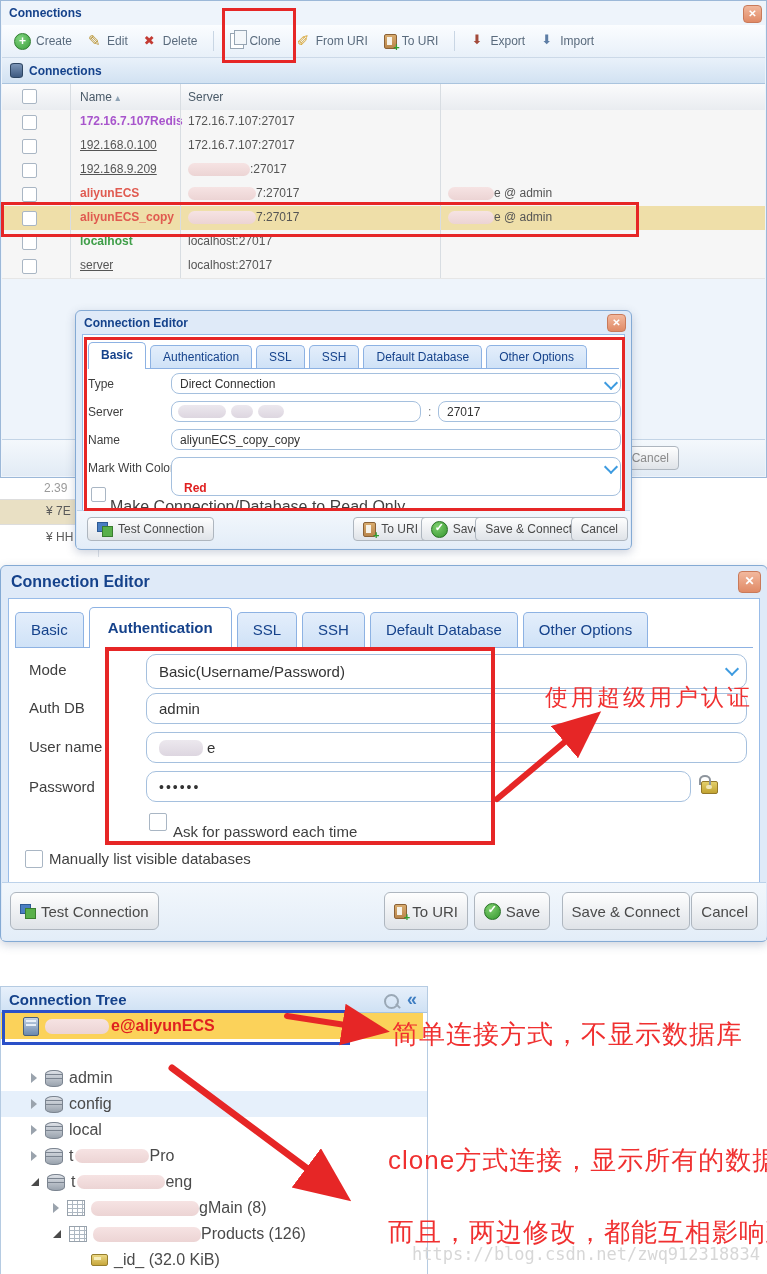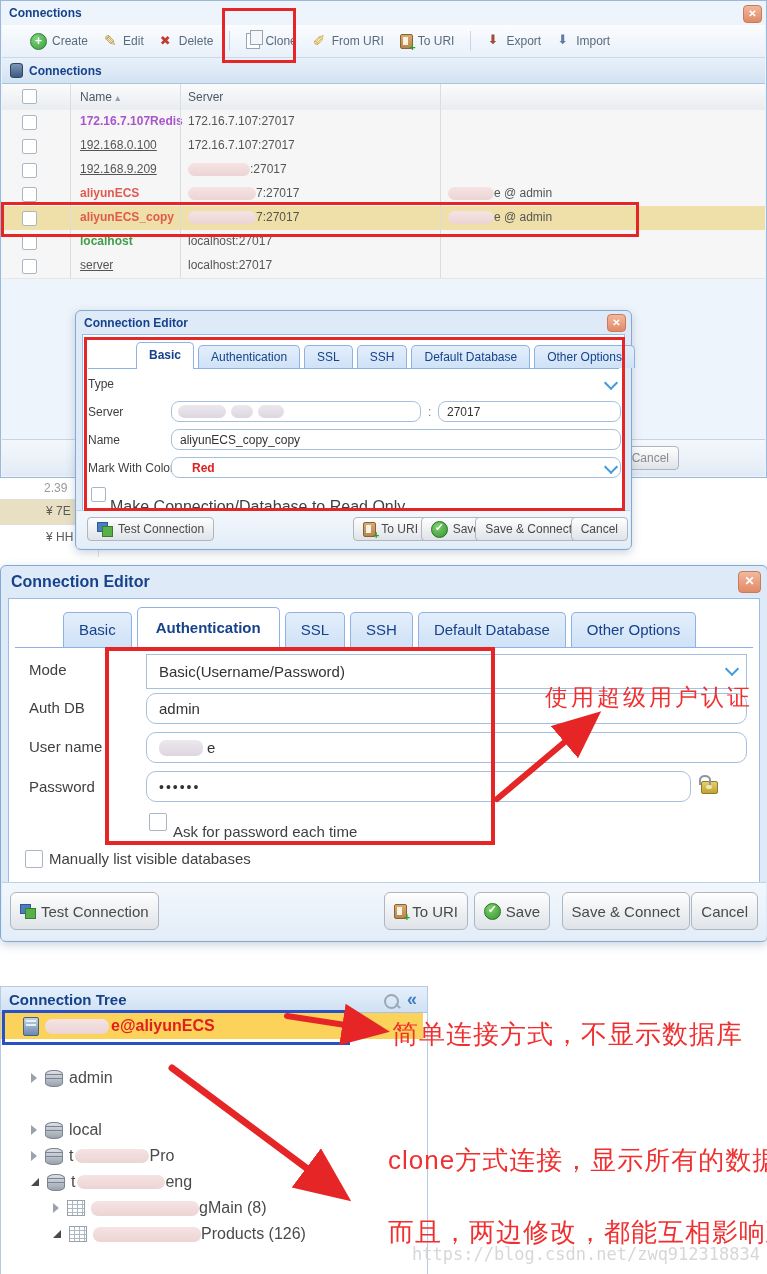--- a/index.html
+++ b/index.html
@@ -2,21 +2,21 @@
 <html><head>
 <meta charset="utf-8">
 <style>
   html,body{margin:0;padding:0;background:#fff;font-family:"Liberation Sans",sans-serif;}
   #root{position:relative;width:767px;height:1274px;background:#fff;overflow:hidden;}
 
   
   .cwin{position:absolute;left:0;top:0;width:765px;height:476px;background:#eef4fb;border:1px solid #9cb8d8;}
   .cwin-title{position:absolute;left:0;top:0;right:0;height:24px;color:#15428b;font-weight:bold;font-size:12px;padding:5px 8px 0;box-sizing:border-box;}
   .closebtn{position:absolute;top:4px;width:17px;height:16px;border:1px solid #c97a5a;border-radius:4px;background:linear-gradient(#f2b89d,#e08a66);color:#fff;font-size:10px;font-weight:bold;text-align:center;line-height:15px;cursor:pointer;}
-  .toolbar{position:absolute;left:1px;top:24px;right:1px;height:33px;background:linear-gradient(#fbfdff,#e8f0f9);border-bottom:1px solid #ccd9e8;display:flex;align-items:center;padding:0 28px;gap:16px;box-sizing:border-box;}
+  .toolbar{position:absolute;left:1px;top:24px;right:1px;height:33px;background:linear-gradient(#fbfdff,#e8f0f9);border-bottom:1px solid #ccd9e8;display:flex;align-items:center;padding:0 12px;gap:16px;box-sizing:border-box;}
   .tbtn{display:flex;align-items:center;gap:5px;color:#5a6b7d;font-size:12px;cursor:pointer;}
   .tsep{width:1px;height:20px;background:#c9d6e4;}
   .ic{display:inline-block;position:relative;}
   .ic-create{width:15px;height:15px;border-radius:50%;background:radial-gradient(circle at 35% 30%,#7fd47f,#3c9e3c);border:1px solid #2f7d2f;}
   .ic-create::before{content:"+";position:absolute;left:0;right:0;top:-1px;text-align:center;color:#fff;font-weight:bold;font-size:12px;line-height:16px;}
   .ic-edit{width:14px;height:14px;}
   .ic-edit::before{content:"✎";position:absolute;left:0;top:-2px;font-size:15px;color:#b8902c;}
   .ic-delete{width:14px;height:14px;}
   .ic-delete::before{content:"✖";position:absolute;left:0;top:-1px;font-size:13px;color:#c33b33;}
   .ic-clone{width:12px;height:14px;background:#fff;border:1px solid #97a5b3;}
@@ -56,21 +56,21 @@
 
   
   .redbox{position:absolute;border:3px solid #e62626;pointer-events:none;z-index:30;}
   .bluebox{position:absolute;border:3px solid #2a50c8;pointer-events:none;z-index:30;}
 
   
   .dlg{position:absolute;background:#dfeaf8;border:1px solid #84aad4;border-radius:6px;box-shadow:0 3px 10px rgba(60,80,120,.25);z-index:10;}
   .dlg-title{color:#15428b;font-weight:bold;}
   .dlg-body{position:absolute;background:#fff;border:1px solid #99bce8;}
   .tabstrip{position:absolute;display:flex;align-items:flex-end;border-bottom:1px solid #8db2e3;background:transparent;}
-  .tab{border:1px solid #8db2e3;border-bottom:none;border-radius:5px 5px 0 0;background:linear-gradient(#e4eefb,#cfe2f7);color:#15428b;text-align:center;cursor:pointer;white-space:nowrap;margin-left:48px;}
+  .tab{border:1px solid #8db2e3;border-bottom:none;border-radius:5px 5px 0 0;background:linear-gradient(#e4eefb,#cfe2f7);color:#15428b;text-align:center;cursor:pointer;white-space:nowrap;}
   .tab.active{background:#fff;font-weight:bold;position:relative;}
   .tab.active::after{content:"";position:absolute;left:0;right:0;bottom:-1px;height:2px;background:#fff;}
   .fld-label{position:absolute;color:#3f3f3f;white-space:nowrap;}
   .inp{position:absolute;background:#fff;border:1px solid #a5c0de;box-sizing:border-box;color:#333;display:flex;align-items:center;}
   .chev{position:absolute;width:8px;height:8px;border-right:2px solid #3d9be0;border-bottom:2px solid #3d9be0;transform:rotate(45deg);}
   .red-val{color:#e02020;font-weight:bold;}
   .dlg-foot{position:absolute;left:1px;right:1px;bottom:1px;background:linear-gradient(#f2f7fc,#e3edf8);border-top:1px solid #bcd2ea;}
   .ic-testconn{width:16px;height:14px;position:relative;}
   .ic-testconn::before{content:"";position:absolute;left:0;top:0;width:9px;height:8px;background:#4a7ec2;border:1px solid #2d5a94;}
   .ic-testconn::after{content:"";position:absolute;left:5px;top:4px;width:9px;height:9px;background:#59b04a;border:1px solid #3a7d2f;}
@@ -254,40 +254,43 @@
     <div class="tabstrip" style="left:12px;top:29px;right:12px;height:28px;">
       <div class="tab active" style="height:25px;line-height:25px;padding:0 12px;font-size:12px;">Basic</div>
       <div class="tab" style="height:22px;line-height:22px;padding:0 12px;font-size:12px;margin-left:4px;">Authentication</div>
       <div class="tab" style="height:22px;line-height:22px;padding:0 12px;font-size:12px;margin-left:4px;">SSL</div>
       <div class="tab" style="height:22px;line-height:22px;padding:0 12px;font-size:12px;margin-left:4px;">SSH</div>
       <div class="tab" style="height:22px;line-height:22px;padding:0 12px;font-size:12px;margin-left:4px;">Default Database</div>
       <div class="tab" style="height:22px;line-height:22px;padding:0 12px;font-size:12px;margin-left:4px;">Other Options</div>
     </div>
 
     <div class="fld-label" style="left:12px;top:66px;font-size:12px;">Type</div>
+    <div class="inp" style="left:95px;top:62px;width:450px;height:21px;border-radius:8px;font-size:12px;padding:0 8px;">
+        <span>Direct Connection</span>
+      </div>
     <div class="chev" style="left:530px;top:67px;"></div>
 
     <div class="fld-label" style="left:12px;top:94px;font-size:12px;">Server</div>
     <div class="inp" style="left:95px;top:90px;width:250px;height:21px;border-radius:8px;padding:0 6px;gap:5px;">
       <span class="blob gray" style="width:48px;"></span>
       <span class="blob gray" style="width:22px;"></span>
       <span class="blob gray" style="width:26px;"></span>
     </div>
     <div class="fld-label" style="left:352px;top:94px;font-size:12px;color:#777;">:</div>
     <div class="inp" style="left:362px;top:90px;width:183px;height:21px;border-radius:8px;font-size:12px;padding:0 8px;">
         <span>27017</span>
       </div>
 
     <div class="fld-label" style="left:12px;top:122px;font-size:12px;">Name</div>
     <div class="inp" style="left:95px;top:118px;width:450px;height:21px;border-radius:8px;font-size:12px;padding:0 8px;">
         <span>aliyunECS_copy_copy</span>
       </div>
 
     <div class="fld-label" style="left:12px;top:150px;font-size:12px;">Mark With Color</div>
-    <div class="inp" style="left:95px;top:146px;width:450px;height:21px;border-radius:8px;font-size:12px;padding:0 20px;">
+    <div class="inp" style="left:95px;top:146px;width:450px;height:39px;border-radius:8px;font-size:12px;padding:0 12px;align-items:flex-end;">
         <span class="red-val">Red</span>
       </div>
     <div class="chev" style="left:530px;top:151px;"></div>
 
     <span class="cb" style="position:absolute;left:15px;top:176px;"></span>
     <div class="fld-label" style="left:34px;top:187px;font-size:16px;">Make Connection/Database to Read Only</div>
 
     <div class="dlg-foot" style="height:37px;">
       <div class="btn" style="position:absolute;left:10px;top:6px;">
           <span class="ic ic-testconn"></span>
@@ -319,21 +322,21 @@
     <div class="tabstrip" style="left:14px;top:38px;right:14px;height:43px;">
       <div class="tab" style="height:34px;line-height:34px;padding:0 15px;font-size:15px;">Basic</div>
       <div class="tab active" style="height:39px;line-height:39px;padding:0 18px;font-size:15px;margin-left:5px;">Authentication</div>
       <div class="tab" style="height:34px;line-height:34px;padding:0 15px;font-size:15px;margin-left:5px;">SSL</div>
       <div class="tab" style="height:34px;line-height:34px;padding:0 15px;font-size:15px;margin-left:5px;">SSH</div>
       <div class="tab" style="height:34px;line-height:34px;padding:0 15px;font-size:15px;margin-left:5px;">Default Database</div>
       <div class="tab" style="height:34px;line-height:34px;padding:0 15px;font-size:15px;margin-left:5px;">Other Options</div>
     </div>
 
     <div class="fld-label" style="left:28px;top:95px;font-size:15px;">Mode</div>
-    <div class="inp" style="left:145px;top:88px;width:601px;height:35px;border-radius:0;font-size:15px;padding:0 12px;text-align:center;">
+    <div class="inp" style="left:145px;top:88px;width:601px;height:35px;border-radius:10px;font-size:15px;padding:0 12px;text-align:center;">
         <span>Basic(Username/Password)</span>
       </div>
     <div class="chev" style="left:726px;top:98px;"></div>
 
     <div class="fld-label" style="left:28px;top:133px;font-size:15px;">Auth DB</div>
     <div class="inp" style="left:145px;top:127px;width:601px;height:31px;border-radius:10px;font-size:15px;padding:0 12px;">
         <span>admin</span>
       </div>
 
     <div class="fld-label" style="left:28px;top:172px;font-size:15px;">User name</div>
@@ -386,20 +389,25 @@
 
     <div class="titem t-sel" style="top:26px;padding-left:22px;">
       <span class="ico-server"></span>
       <span class="blob" style="width:64px;height:15px;margin-left:6px;"></span>
       <span class="lbl t-red" style="margin-left:2px;">e@aliyunECS</span>
     </div>
     <div class="titem" style="top:78px;padding-left:30px;">
       <span class="exp-c"></span>
       <span class="ico-db" style="margin-left:8px;"></span>
       <span class="lbl">admin</span>
+    </div>
+    <div class="titem t-hover" style="top:104px;padding-left:30px;">
+      <span class="exp-c"></span>
+      <span class="ico-db" style="margin-left:8px;"></span>
+      <span class="lbl">config</span>
     </div>
     <div class="titem" style="top:130px;padding-left:30px;">
       <span class="exp-c"></span>
       <span class="ico-db" style="margin-left:8px;"></span>
       <span class="lbl">local</span>
     </div>
     <div class="titem" style="top:156px;padding-left:30px;">
       <span class="exp-c"></span>
       <span class="ico-db" style="margin-left:8px;"></span>
       <span class="lbl">t</span>
@@ -417,20 +425,24 @@
       <span class="exp-c"></span>
       <span class="ico-grid" style="margin-left:8px;"></span>
       <span class="blob" style="width:108px;height:15px;margin-left:6px;"></span>
       <span>gMain (8)</span>
     </div>
     <div class="titem" style="top:234px;padding-left:52px;">
       <span class="exp-e"></span>
       <span class="ico-grid" style="margin-left:8px;"></span>
       <span class="blob" style="width:108px;height:15px;margin-left:6px;"></span>
       <span>Products (126)</span>
+    </div>
+    <div class="titem" style="top:260px;padding-left:90px;">
+      <span class="ico-index"></span>
+      <span class="lbl">_id_ (32.0 KiB)</span>
     </div>
   </div>
 
   <div class="bluebox" style="left:2px;top:1010px;width:342px;height:29px;"></div>
 
   <div class="cnote" style="left:392px;top:1017px;">简单连接方式，不显示数据库</div>
   <div class="cnote" style="left:545px;top:682px;font-size:23px;letter-spacing:3px;">使用超级用户认证</div>
   <div class="cnote" style="left:388px;top:1143px;">clone方式连接，显示所有的数据库</div>
   <div class="cnote" style="left:388px;top:1215px;">而且，两边修改，都能互相影响到</div>
   <div class="watermark" style="left:412px;top:1244px;">https://blog.csdn.net/zwq912318834</div>

